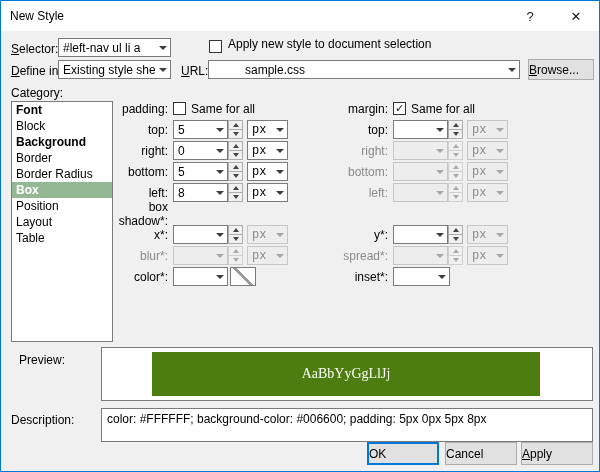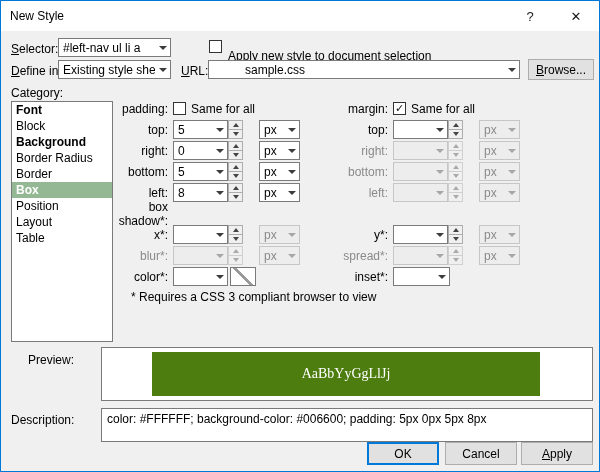--- a/index.html
+++ b/index.html
@@ -51,36 +51,36 @@
   .li.b { font-weight:bold; }
   .li.sel { background:#94b894; color:#fff; font-weight:bold; }
 
   
   .col { position:absolute; top:97px; }
   .col-left { left:102px; }
   .col-right { left:332px; }
   .frow { height:21px; display:flex; align-items:center; }
   .col-left .flabel { width:70px; text-align:right; padding-right:5px; flex:none; }
   .col-right .flabel { width:60px; text-align:right; padding-right:5px; flex:none; }
-  .unit { margin-left:16px; }
+  .unit { margin-left:4px;font-family:Liberation Mono, monospace; }
   .same-lbl { margin-left:5px; }
 
   .swatch { width:26px; height:19px; margin-left:2px; border:1px solid #7a7a7a;
     background:linear-gradient(45deg, #fff 46%, #9a9a9a 46%, #9a9a9a 54%, #fff 54%); }
 
   
   .panelbox { background:#fff; border:1px solid #7a7a7a; }
   .preview-inner { position:absolute; left:50px; right:52px; top:4px; bottom:4px;
     display:flex; align-items:center; justify-content:center;
     font-family:"Liberation Serif", serif; font-size:14px; }
   .desc-text { padding:3px 5px; font-size:12px; }
 
   
   .btn { position:absolute; top:441px; width:72px; height:23px; background:#e1e1e1; border:1px solid #adadad;
-    display:flex; align-items:center; justify-content:center; cursor:default; }
+    display:flex; align-items:center; justify-content:flex-start; cursor:default; }
   .btn.default { border:2px solid #0078d7; }
 </style>
 </head>
 <body>
 
 <div class="dialog">
 
   <div class="titlebar">
     <span class="title">New Style</span>
     <span class="tb-group">
@@ -89,21 +89,21 @@
     </span>
   </div>
 
   <span class="abs accel" style="left:10px;top:41px;">Selector:</span>
   <span class="abs combo w113" style="left:57px;top:37px;">
     <span class="ct">#left-nav ul li a</span>
     <span class="ca"></span>
   </span>
 
   <span class="abs cb" style="left:208px;top:39px;"></span>
-  <span class="abs" style="left:227px;top:48px;">Apply new style to document selection</span>
+  <span class="abs" style="left:227px;top:36px;">Apply new style to document selection</span>
 
   <span class="abs accel" style="left:10px;top:63px;">Define in:</span>
   <span class="abs combo w113" style="left:57px;top:59px;">
     <span class="ct">Existing style sheet</span>
     <span class="ca"></span>
   </span>
 
   <span class="abs accel" style="left:180px;top:63px;">URL:</span>
   <span class="abs combo w312" style="left:207px;top:59px;">
     <span class="ct">sample.css</span>
@@ -111,22 +111,22 @@
   </span>
   <span class="abs btn" style="left:527px;top:58px;width:66px;height:21px;">
     <span class="accel">Browse...</span>
   </span>
 
   <span class="abs" style="left:10px;top:85px;">Category:</span>
   <div class="abs listbox" style="left:10px;top:100px;width:102px;height:241px;">
     <div class="li b">Font</div>
     <div class="li">Block</div>
     <div class="li b">Background</div>
+    <div class="li">Border</div>
     <div class="li">Border Radius</div>
-    <div class="li">Border</div>
     <div class="li sel">Box</div>
     <div class="li">Position</div>
     <div class="li">Layout</div>
     <div class="li">Table</div>
   </div>
 
   <div class="col col-left">
     <div class="frow">
       <span class="flabel">padding:</span>
       <span class="cb"></span>
@@ -340,23 +340,22 @@
     </div>
     <div class="frow">
       <span class="flabel">inset*:</span>
       <span class="combo w57">
           <span class="ct"></span>
           <span class="ca"></span>
         </span>
     </div>
   </div>
 
-  <span class="abs" style="left:130px;top:289px;">* Requires a CSS 3 compliant browser to view</span>
-
-  <span class="abs" style="left:27px;top:352px;text-align:center;">Preview:</span>
+
+  <span class="abs" style="left:18px;top:352px;text-align:center;">Preview:</span>
   <div class="abs panelbox" style="left:100px;top:346px;width:492px;height:54px;">
     <div class="preview-inner" style="background-color: #4d7c0f; color: rgb(255, 255, 255);">
       <span>AaBbYyGgLlJj</span>
     </div>
   </div>
 
   <span class="abs" style="left:10px;top:412px;">Description:</span>
   <div class="abs panelbox" style="left:100px;top:407px;width:492px;height:34px;">
     <div class="desc-text">color: #FFFFFF; background-color: #006600; padding: 5px 0px 5px 8px</div>
   </div>

